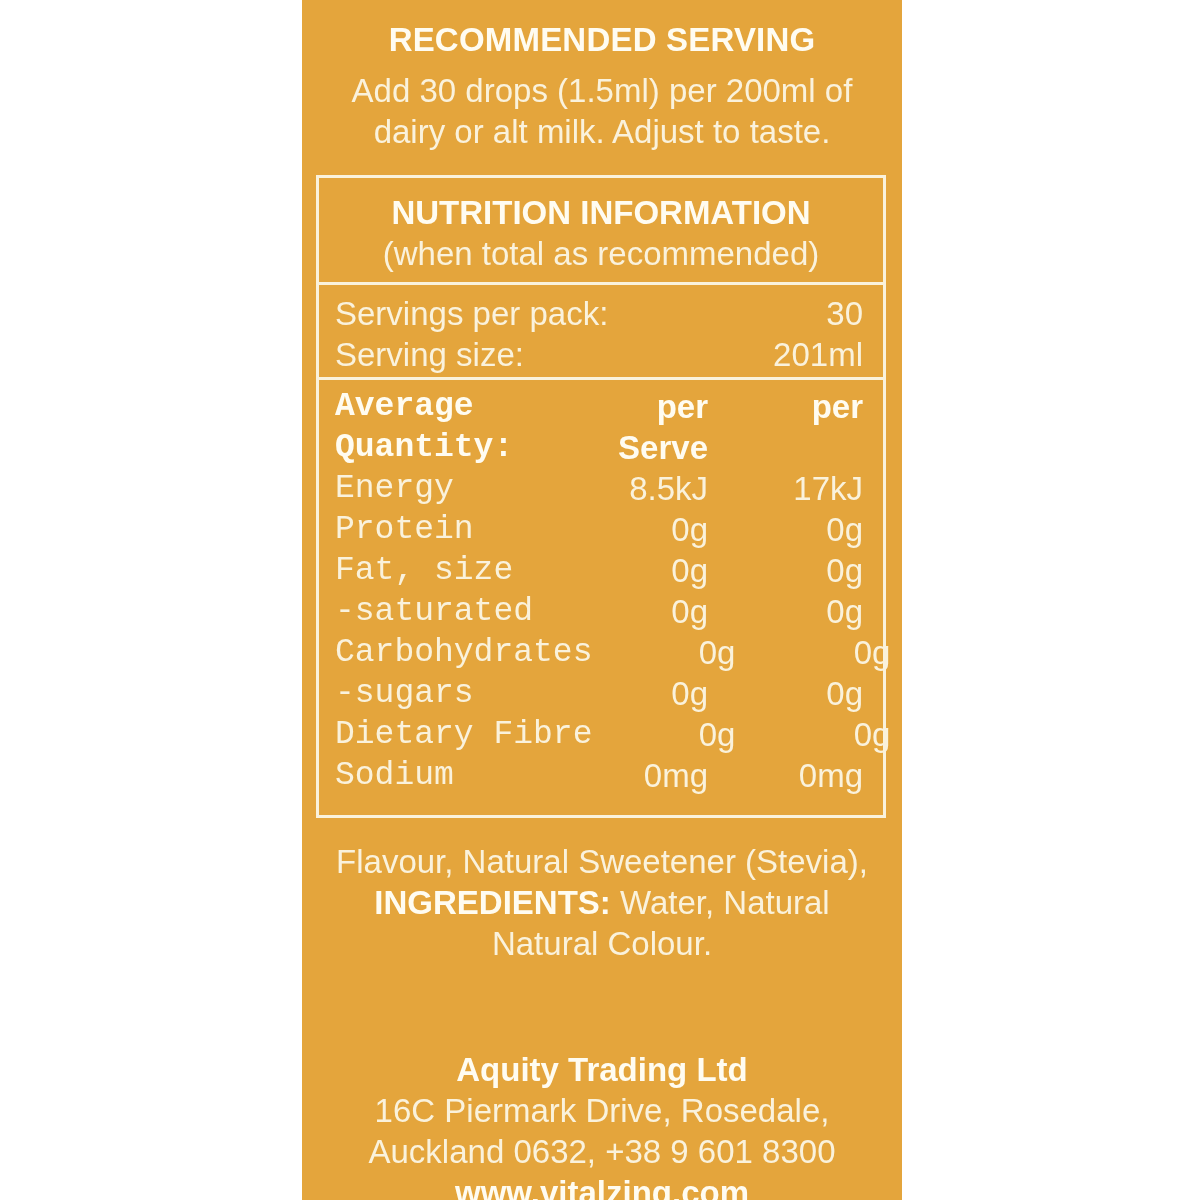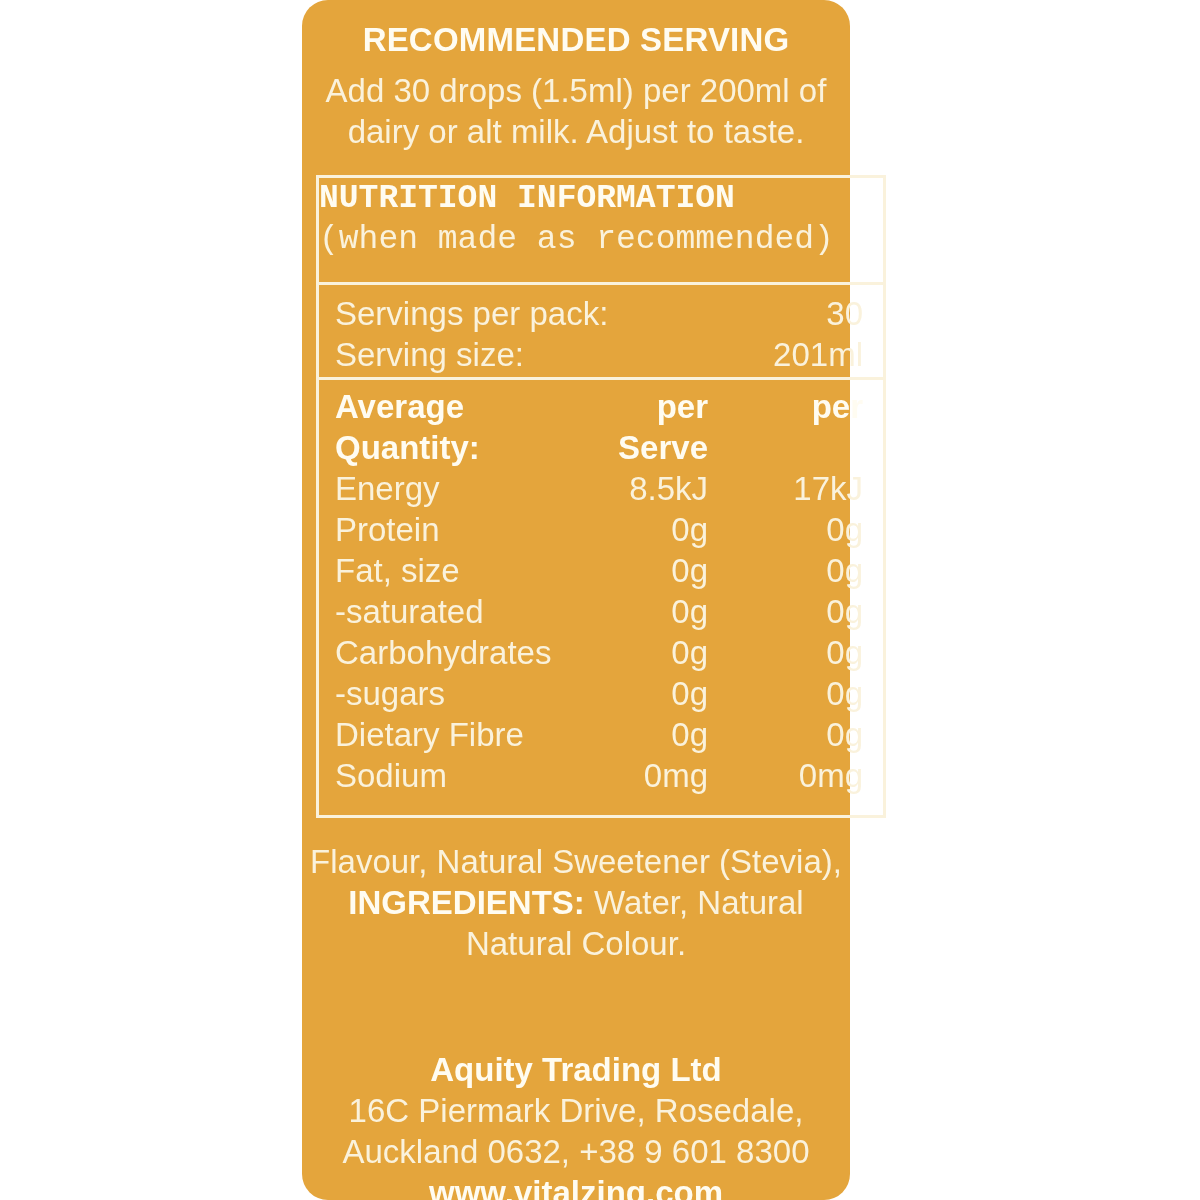--- a/index.html
+++ b/index.html
@@ -10,26 +10,25 @@
   * { margin: 0; padding: 0; box-sizing: border-box; }
   html, body {
     width: 1200px; height: 1200px;
     background: #ffffff;
     font-family: "Liberation Sans", "DejaVu Sans", sans-serif;
     overflow: hidden;
   }
   .label-panel {
     position: absolute;
     left: 302px; top: 0;
-    width: 548px; height: 1200px;
+    width: 600px; height: 1200px;
     background: var(--gold, #E4A53C);
     color: var(--cream, #FAF2DC);
     font-size: 33px;
     line-height: 41px;
-    border-radius: 26px;
   }
   .bold { font-weight: 700; color: var(--bright, #FFFCF1); }
 
   .rec-title {
     position: absolute; top: 19px; left: 0; right: 0;
     text-align: center;
     font-weight: 700;
     color: var(--bright, #FFFCF1);
     letter-spacing: 0.2px;
   }
@@ -40,42 +39,42 @@
 
   .nutrition-box {
     position: absolute;
     top: 175px; left: 14px;
     width: 570px; height: 643px;
     border: 3px solid var(--cream, #FAF2DC);
   }
   .nbox-header {
     height: 107px;
     border-bottom: 3px solid var(--cream, #FAF2DC);
-    text-align: left;
-    font-family: Liberation Mono, monospace;
+    padding-top: 14px;
+    text-align: center;
   }
   .nbox-servings {
     height: 95px;
     border-bottom: 3px solid var(--cream, #FAF2DC);
     padding: 8px 20px 0 16px;
   }
   .serv-row {
     display: flex;
     justify-content: space-between;
     gap: 40px;
   }
   .nbox-table {
     padding: 6px 20px 0 16px;
   }
   .t-row {
     display: grid;
     grid-template-columns: 1fr 143px 155px;
   }
   .t-col-serve, .t-col-100 { text-align: right; white-space: nowrap; }
-  .t-col-name { white-space: nowrap; }
+  .t-col-name { white-space: nowrap; font-family: Liberation Mono, monospace; }
 
   .ingredients {
     position: absolute; top: 841px; left: 0; right: 0;
     text-align: center;
   }
   .storage {
     position: absolute; top: 975px; left: 0; right: 0;
     text-align: center;
   }
   .footer {
@@ -92,21 +91,21 @@
   <div class="rec-title">RECOMMENDED SERVING</div>
   <div class="rec-body">
     <div>Add 30 drops (1.5ml) per 200ml of</div>
     <div>dairy or alt milk. Adjust to taste.</div>
   </div>
 
   <div class="nutrition-box">
 
     <div class="nbox-header">
       <div class="bold">NUTRITION INFORMATION</div>
-      <div>(when made as recommended)</div>
+      <div>(when total as recommended)</div>
     </div>
 
     <div class="nbox-servings">
       <div class="serv-row">
         <span>Servings per pack:</span>
         <span>30</span>
       </div>
       <div class="serv-row">
         <span>Serving size:</span>
         <span>201ml</span>

